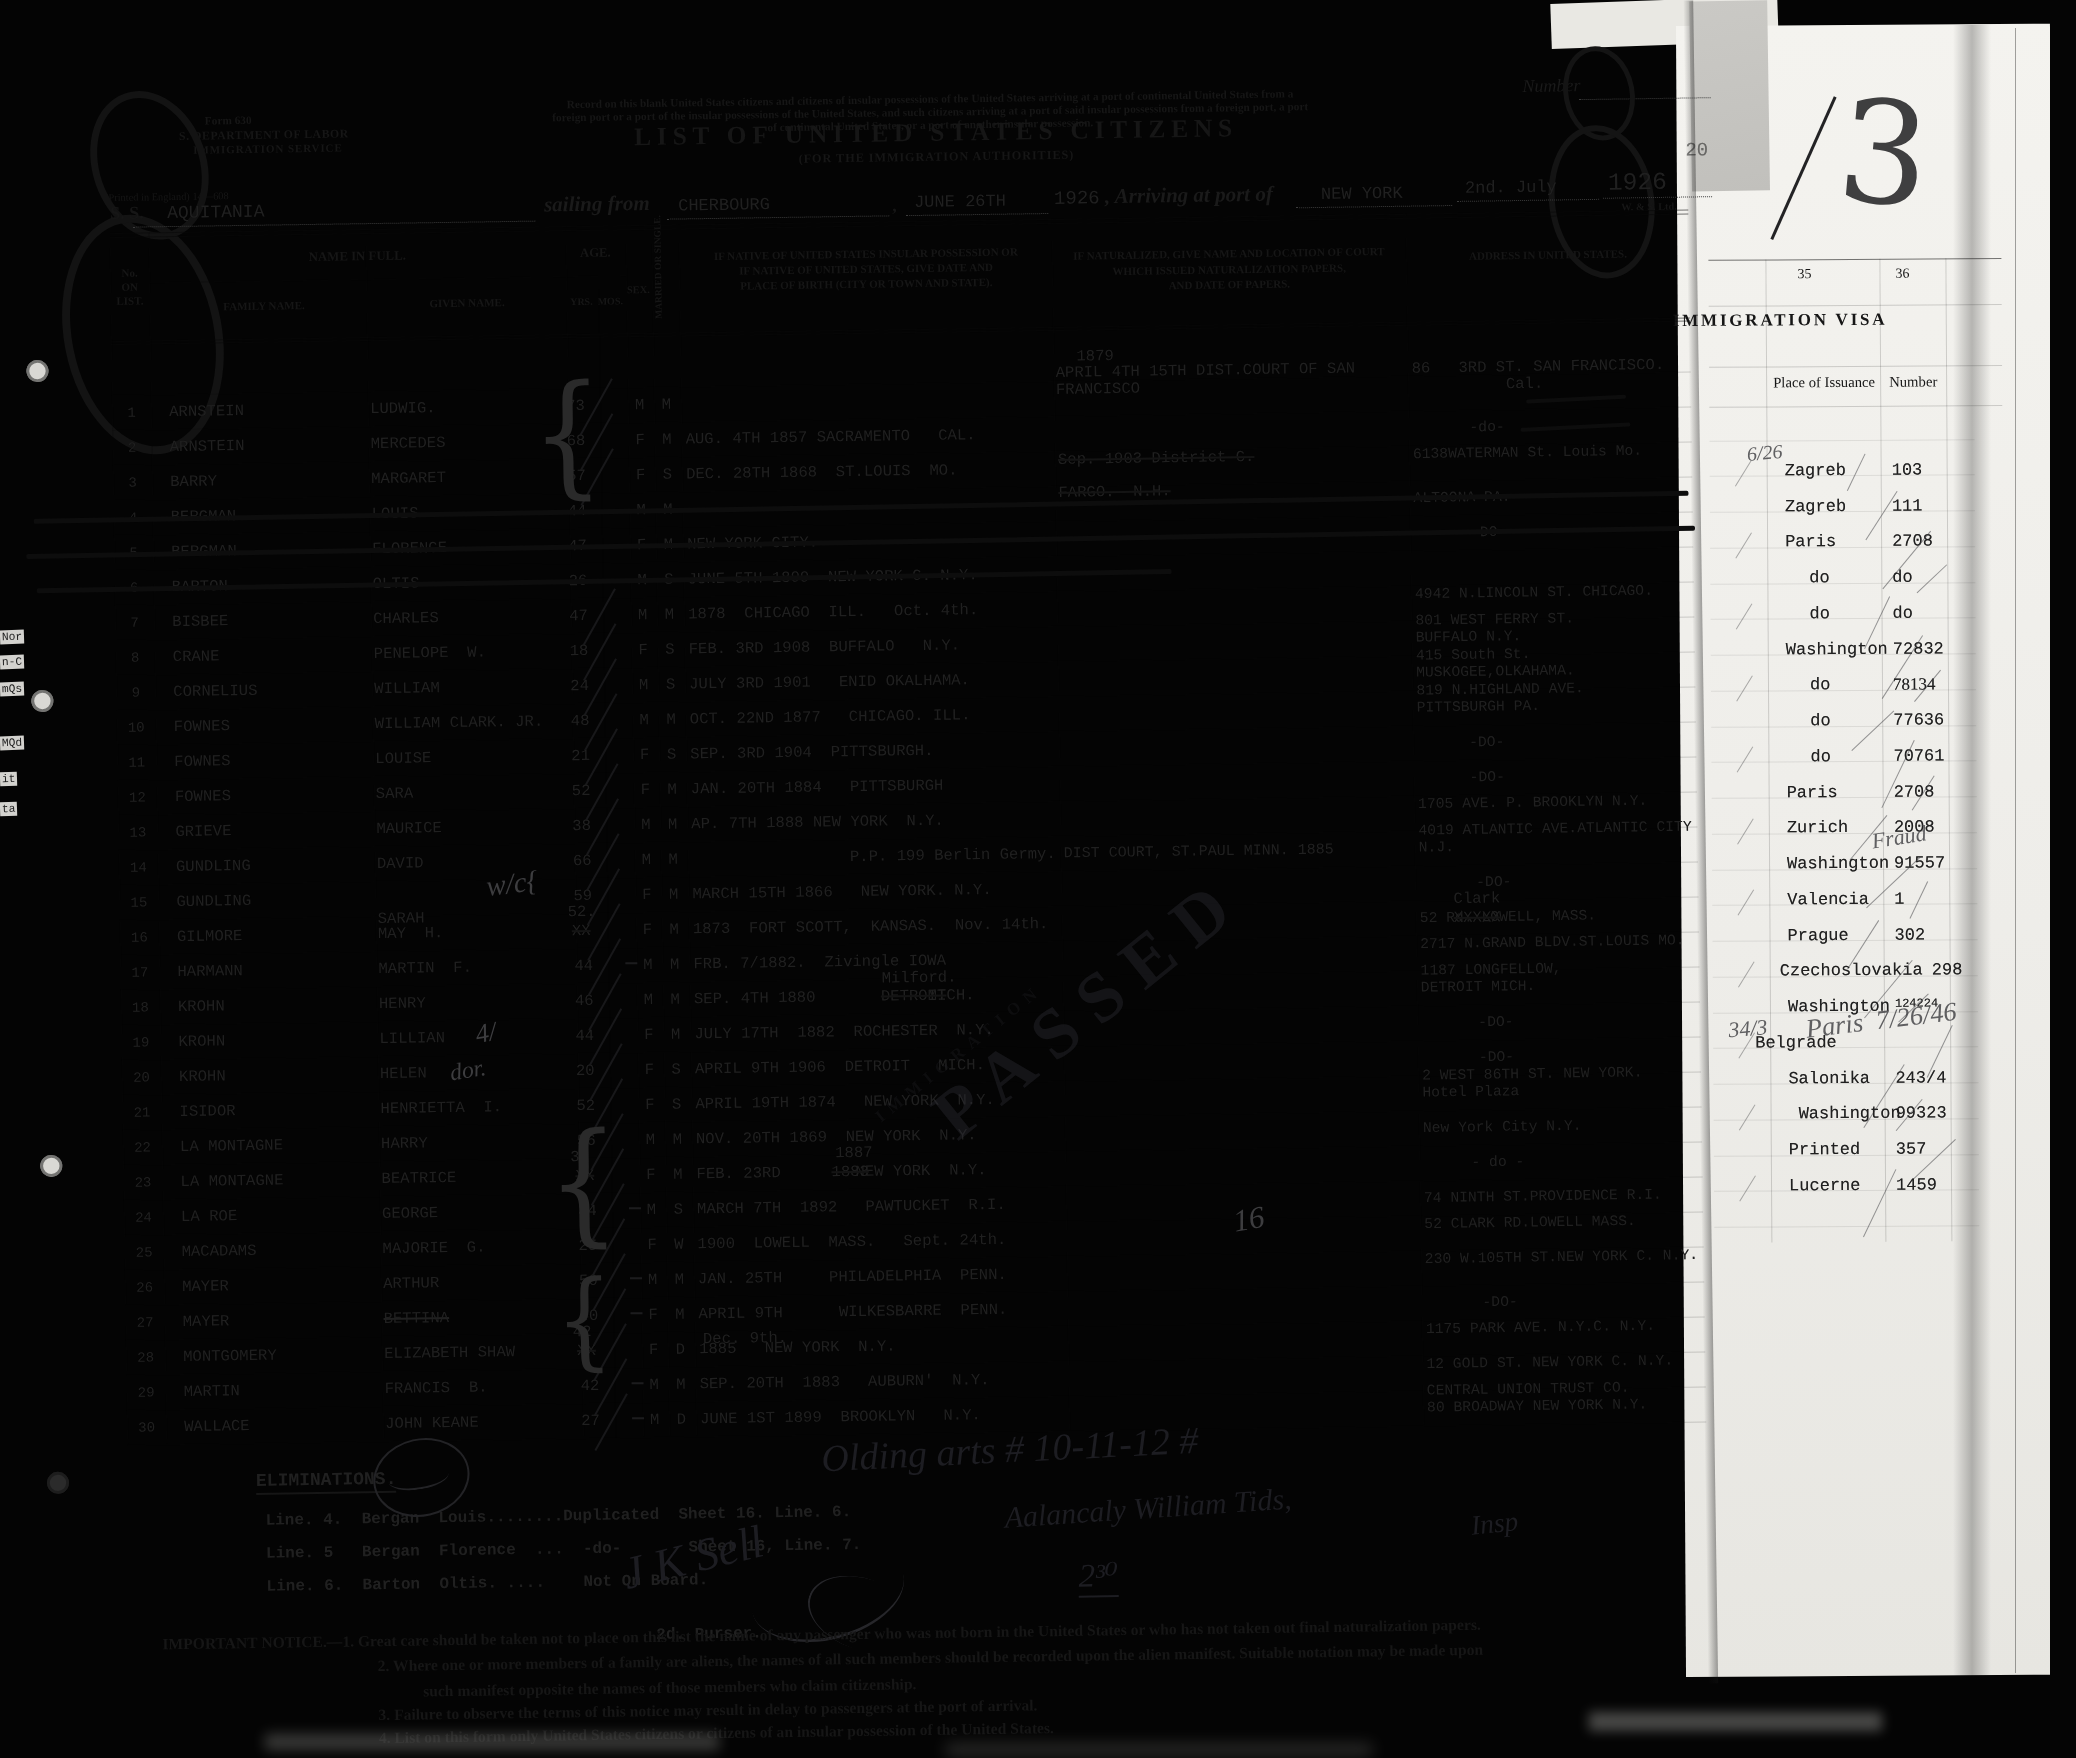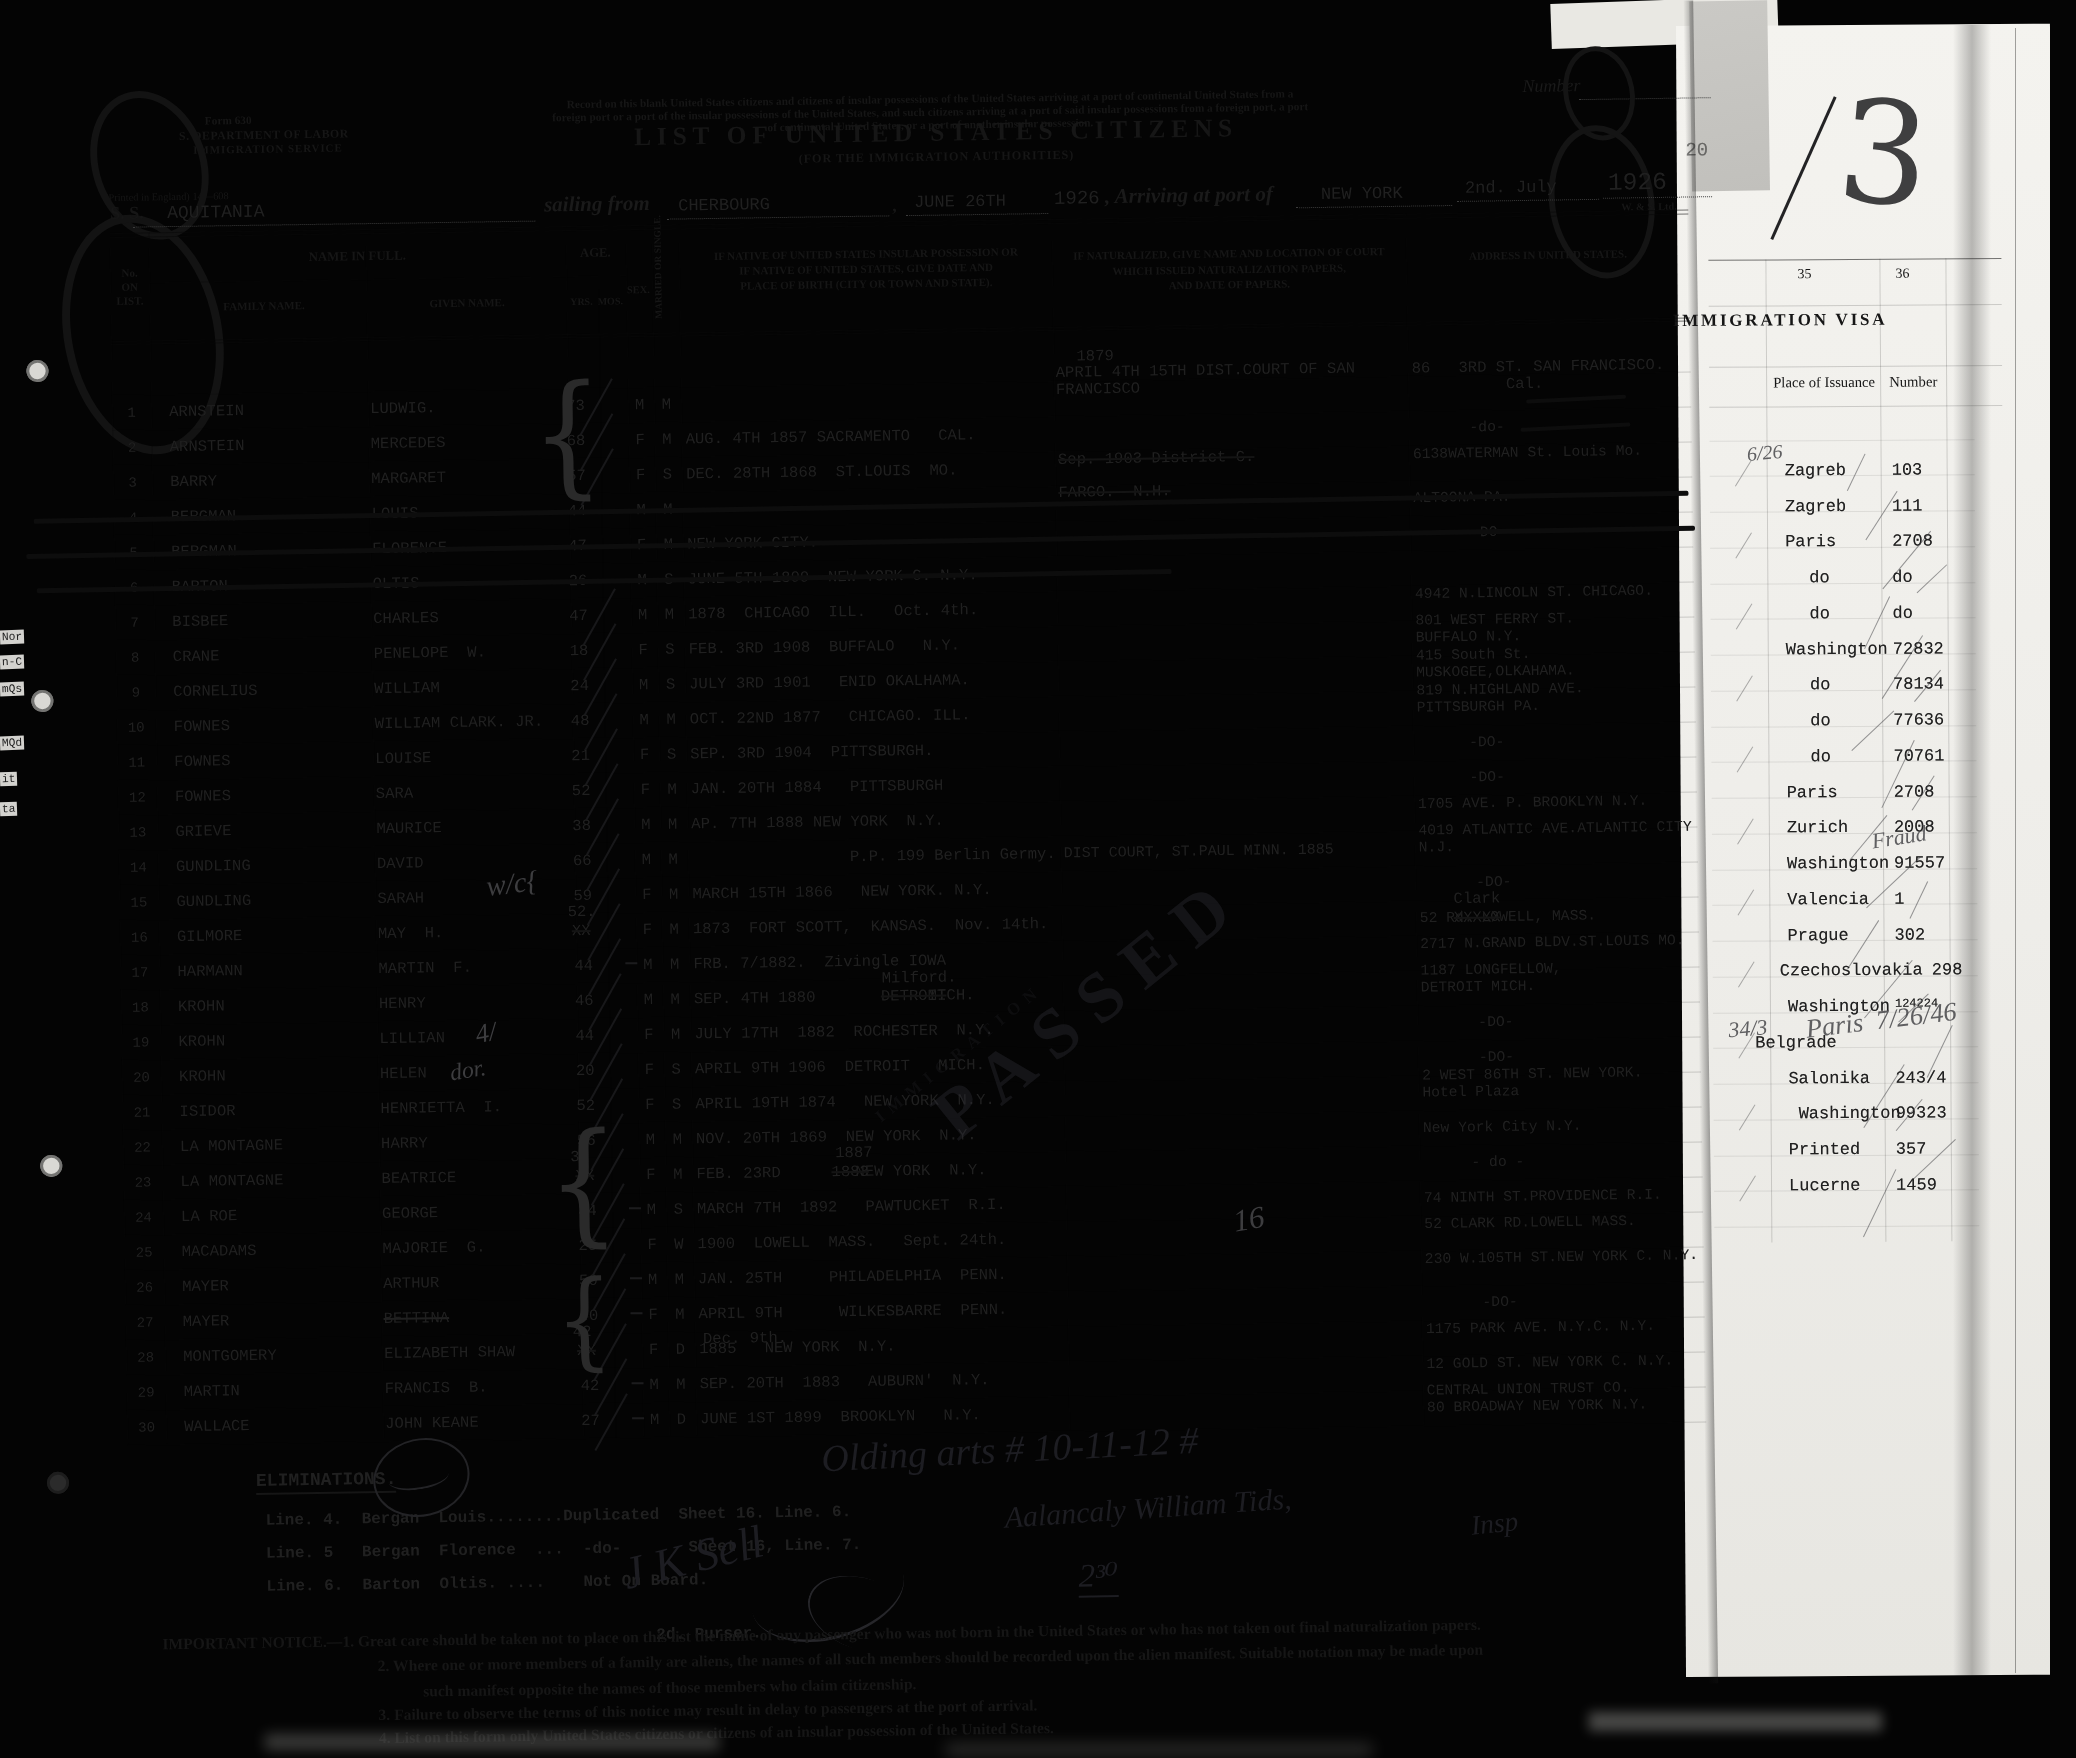--- a/index.html
+++ b/index.html
@@ -105,21 +105,21 @@
         <div class="tp" style="left: 1894px; top: 568px; font-size: 17px; position: absolute;">do</div>
         <div style="left: 1933px; top: 559px; width: 1.4px; height: 41px; background: rgba(70, 70, 72, 0.55); position: absolute; transform: rotate(47deg);"></div>
         <div class="tp" style="left: 1811px; top: 604px; font-size: 17px; position: absolute;">do</div>
         <div class="tp" style="left: 1894px; top: 604px; font-size: 17px; position: absolute;">do</div>
         <div style="left: 1878px; top: 594px; width: 1.4px; height: 58px; background: rgba(70, 70, 72, 0.55); position: absolute; transform: rotate(26deg);"></div>
         <div style="left: 1745px; top: 601px; width: 1.4px; height: 30px; background: rgba(80, 80, 82, 0.45); position: absolute; transform: rotate(32deg);"></div>
         <div class="tp" style="left: 1787px; top: 640px; font-size: 17px; position: absolute;">Washington</div>
         <div class="tp" style="left: 1894px; top: 640px; font-size: 17px; position: absolute;">72832</div>
         <div style="left: 1903px; top: 630px; width: 1.4px; height: 75px; background: rgba(70, 70, 72, 0.55); position: absolute; transform: rotate(33deg);"></div>
         <div class="tp" style="left: 1811px; top: 675px; font-size: 17px; position: absolute;">do</div>
-        <div class="tp" style="left: 1894px; top: 675px; font-size: 17px; position: absolute;">78134</div>
+        <div class="tp" style="left: 1894px; top: 675px; font-size: 17px; position: absolute; font-family: Liberation Serif, serif;">78134</div>
         <div style="left: 1928px; top: 666px; width: 1.4px; height: 41px; background: rgba(70, 70, 72, 0.55); position: absolute; transform: rotate(40deg);"></div>
         <div style="left: 1745px; top: 673px; width: 1.4px; height: 30px; background: rgba(80, 80, 82, 0.45); position: absolute; transform: rotate(32deg);"></div>
         <div class="tp" style="left: 1811px; top: 711px; font-size: 17px; position: absolute;">do</div>
         <div class="tp" style="left: 1894px; top: 711px; font-size: 17px; position: absolute; text-align: center;">77636</div>
         <div style="left: 1873px; top: 702px; width: 1.4px; height: 58px; background: rgba(70, 70, 72, 0.55); position: absolute; transform: rotate(47deg);"></div>
         <div class="tp" style="left: 1811px; top: 747px; font-size: 17px; position: absolute;">do</div>
         <div class="tp" style="left: 1894px; top: 747px; font-size: 17px; position: absolute;">70761</div>
         <div style="left: 1898px; top: 737px; width: 1.4px; height: 75px; background: rgba(70, 70, 72, 0.55); position: absolute; transform: rotate(26deg);"></div>
         <div style="left: 1745px; top: 744px; width: 1.4px; height: 30px; background: rgba(80, 80, 82, 0.45); position: absolute; transform: rotate(32deg);"></div>
         <div class="tp" style="left: 1787px; top: 783px; font-size: 17px; position: absolute;">Paris</div>
@@ -431,21 +431,21 @@
           <div class="cell tp " style="left: 660px; width: 24.6px; text-align: center;">M</div>
           <div class="cell tp " style="left: 691px; width: 364px; text-align: right;">P.P. 199 Berlin Germy.</div>
           <div class="cell tp " style="left: 1063px; font-size: 15px;">DIST COURT, ST.PAUL MINN. 1885</div>
           <div class="cell tp ml up" style="left: 1418px; white-space: pre-line;">4019 ATLANTIC AVE.ATLANTIC CITY
     N.J.</div>
           <div class="chk" style="left: 601px; top: -13.2px; height: 65px;"></div>
         </div>
         <div style="left: 0px; top: 874px; width: 2077px; height: 35px; position: absolute;">
           <div class="cell tp " style="left: 118px; width: 39px; text-align: center; font-size: 14px;">15</div>
           <div class="cell tp " style="left: 175px;">GUNDLING</div>
-          <div class="cell tp " style="left: 376px; text-decoration: 1.9px;">SARAH</div>
+          <div class="cell tp " style="left: 376px; text-decoration: 1.9px; margin-top: 20px;">SARAH</div>
           <div class="cell tp " style="left: 572px;">59</div>
           <div class="cell tp " style="left: 634px; width: 23px; text-align: center;">F</div>
           <div class="cell tp " style="left: 660px; width: 24.6px; text-align: center;">M</div>
           <div class="cell tp " style="left: 691px;">MARCH 15TH 1866   NEW YORK. N.Y.</div>
           <div class="cell tp ml" style="left: 1475px; white-space: pre-line;">-DO-</div>
           <div class="chk" style="left: 601px; top: -13.2px; height: 65px;"></div>
         </div>
         <div style="left: 0px; top: 909px; width: 2077px; height: 35px; position: absolute;">
           <div class="cell tp " style="left: 118px; width: 39px; text-align: center; font-size: 14px;">16</div>
           <div class="cell tp " style="left: 175px;">GILMORE</div>

